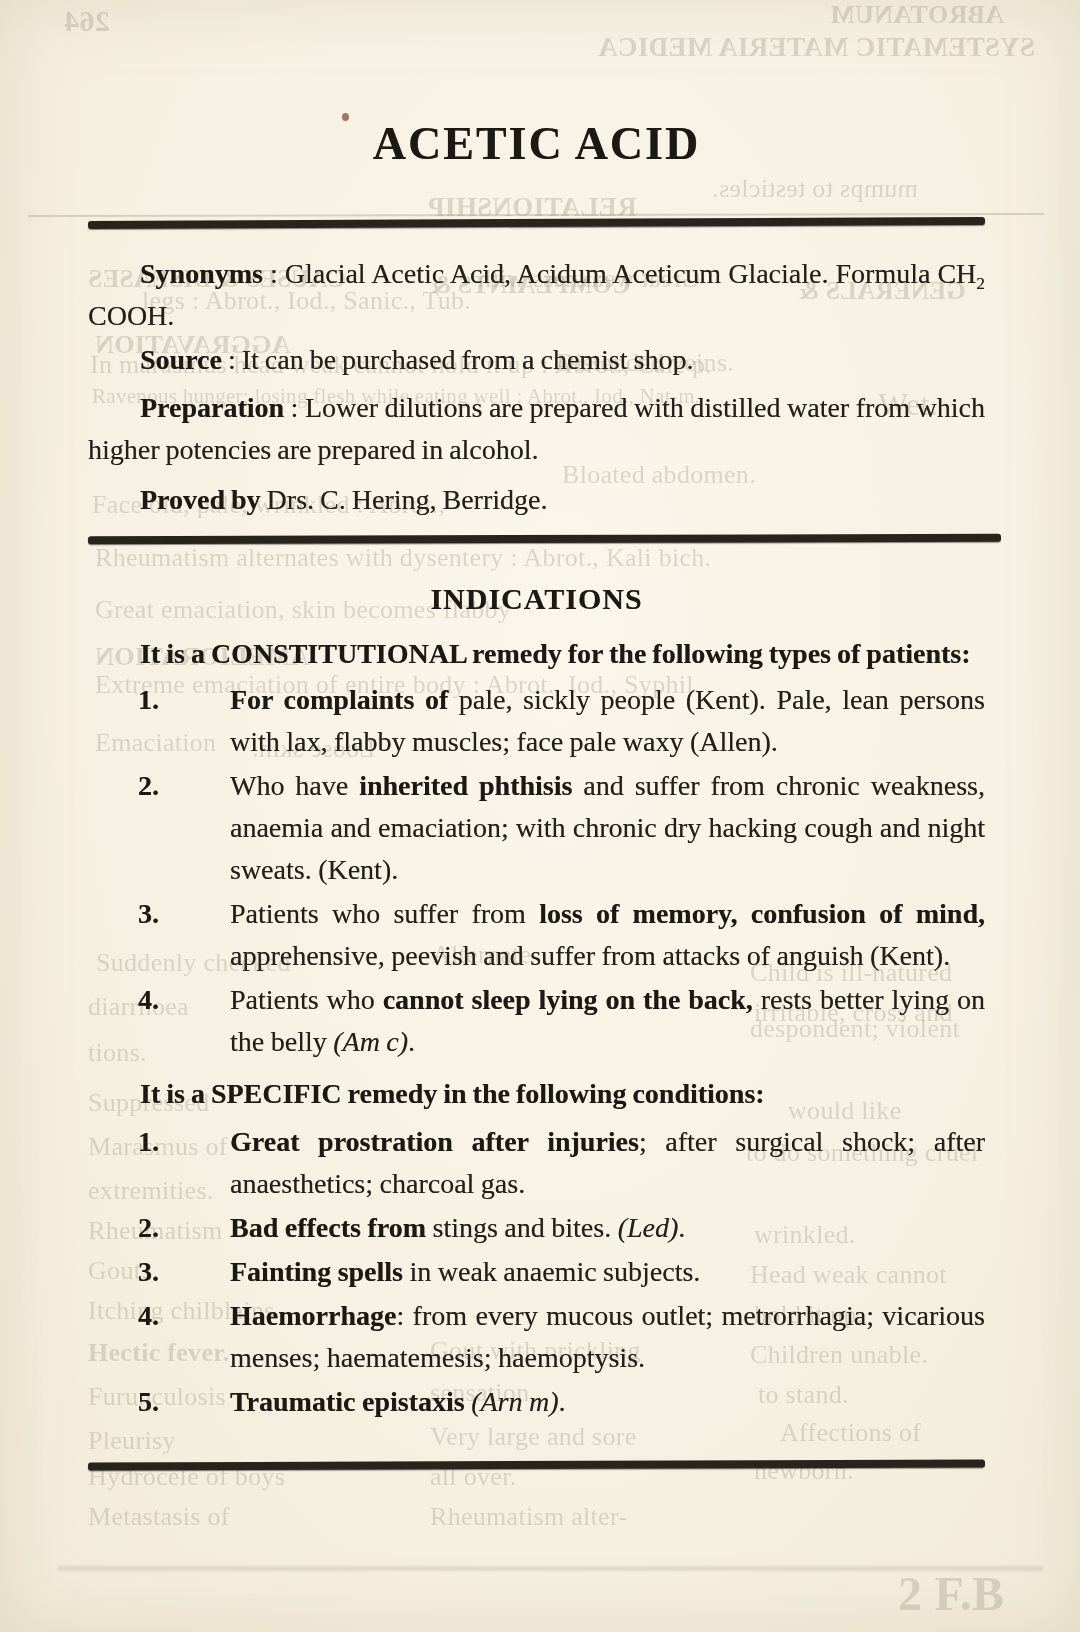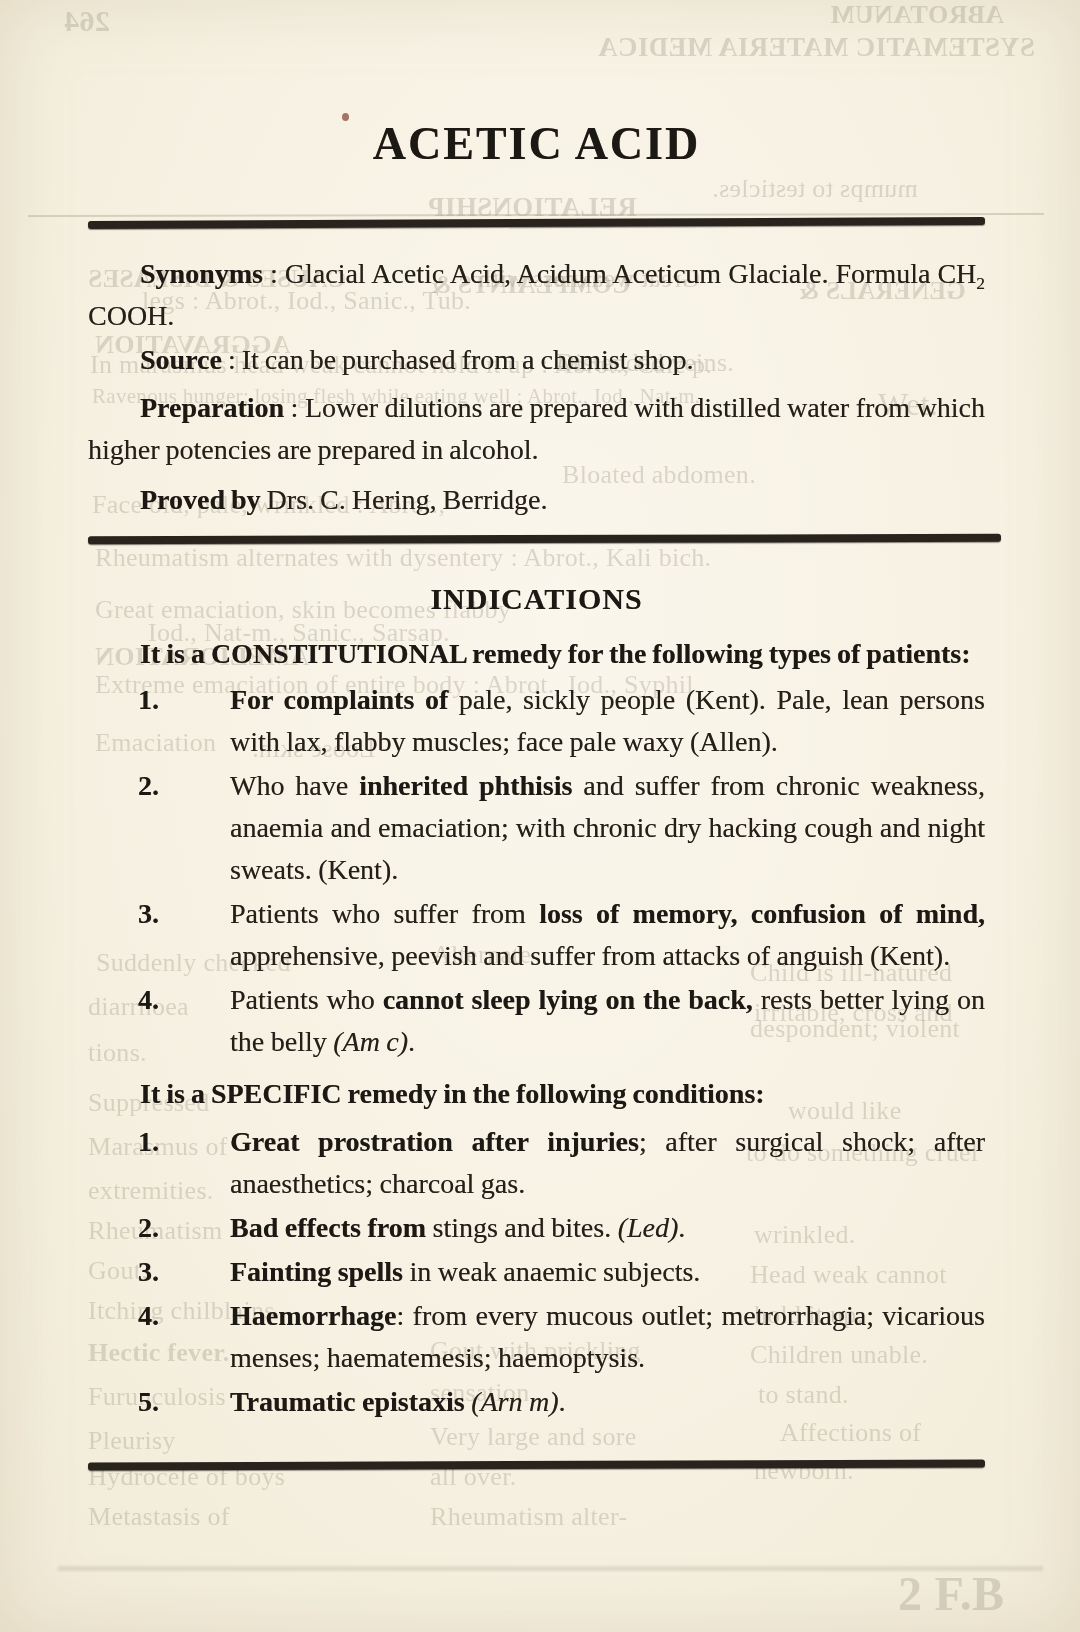--- a/index.html
+++ b/index.html
@@ -84,21 +84,20 @@
       <span class="ghost" style="left: 142px; top: 288px; font-size: 26px;">legs : Abrot., Iod., Sanic., Tub.</span>
       <span class="ghost m gb" style="left: 95px; top: 332px; font-size: 26px;">AGGRAVATION</span>
       <span class="ghost" style="left: 90px; top: 352px; font-size: 26px;">In marasmus head weak cannot hold it up : Abrot., Calc p.</span>
       <span class="ghost" style="left: 556px; top: 350px; font-size: 26px;">Distended veins.</span>
       <span class="ghost" style="left: 878px; top: 344px; font-size: 32px; margin-top: 44px;">Wet.</span>
       <span class="ghost" style="left: 92px; top: 386px; font-size: 21px;">Ravenous hunger; losing flesh while eating well : Abrot., Iod., Nat-m.</span>
       <span class="ghost" style="left: 562px; top: 462px; font-size: 26px;">Bloated abdomen.</span>
       <span class="ghost" style="left: 92px; top: 492px; font-size: 26px;">Face old, pale, wrinkled : Abrot.,</span>
       <span class="ghost" style="left: 95px; top: 545px; font-size: 26px;">Rheumatism alternates with dysentery : Abrot., Kali bich.</span>
       <span class="ghost" style="left: 95px; top: 597px; font-size: 26px;">Great emaciation, skin becomes flabby</span>
-      <span class="ghost" style="left: 148px; top: 620px; font-size: 26px;">Iod., Nat-m., Sanic., Sarsap.</span>
       <span class="ghost m gb" style="left: 95px; top: 644px; font-size: 26px;">AMELIORATION</span>
       <span class="ghost" style="left: 95px; top: 672px; font-size: 26px;">Extreme emaciation of entire body : Abrot., Iod., Syphil.</span>
       <span class="ghost" style="left: 95px; top: 730px; font-size: 26px;">Emaciation</span>
       <span class="ghost m" style="left: 252px; top: 736px; font-size: 26px;">Loose skin.</span>
       <span class="ghost" style="left: 96px; top: 950px; font-size: 26px;">Suddenly checked</span>
       <span class="ghost" style="left: 432px; top: 942px; font-size: 26px;">Alternate</span>
       <span class="ghost" style="left: 750px; top: 960px; font-size: 26px;">Child is ill-natured</span>
       <span class="ghost" style="left: 88px; top: 994px; font-size: 26px;">diarrhoea</span>
       <span class="ghost" style="left: 754px; top: 1000px; font-size: 26px;">irritable, cross and</span>
       <span class="ghost" style="left: 88px; top: 1040px; font-size: 26px;">tions.</span>

